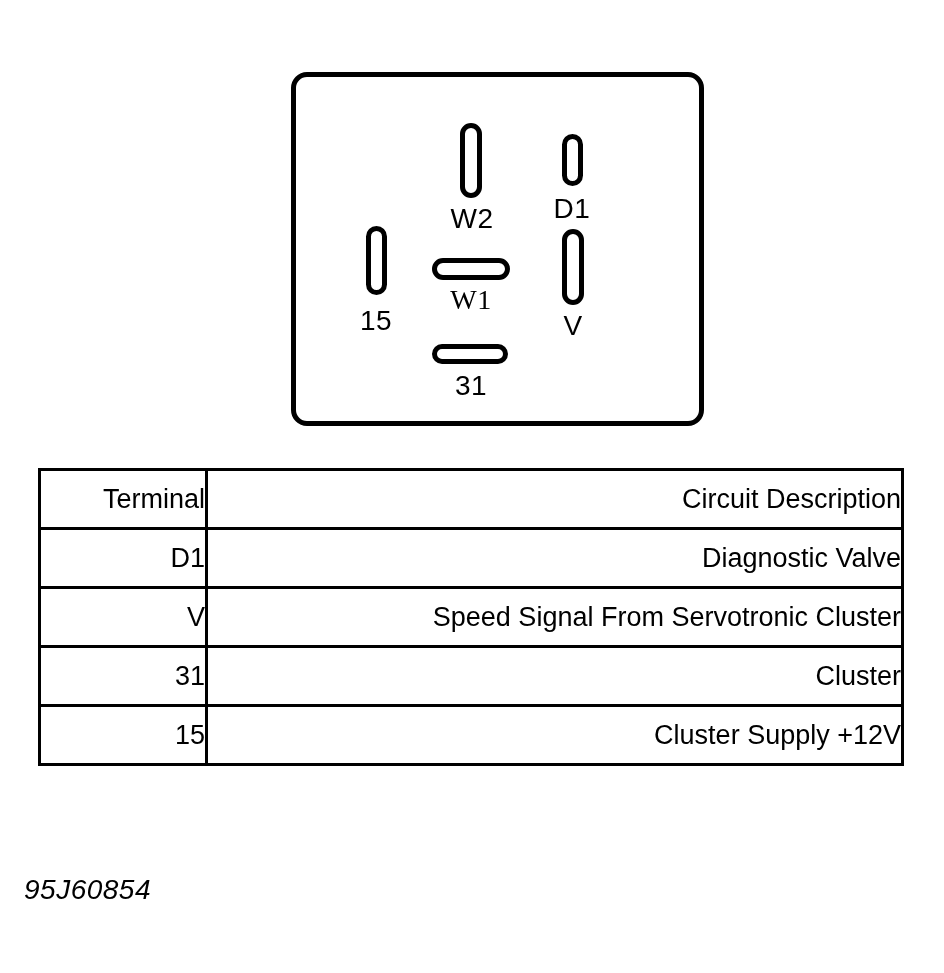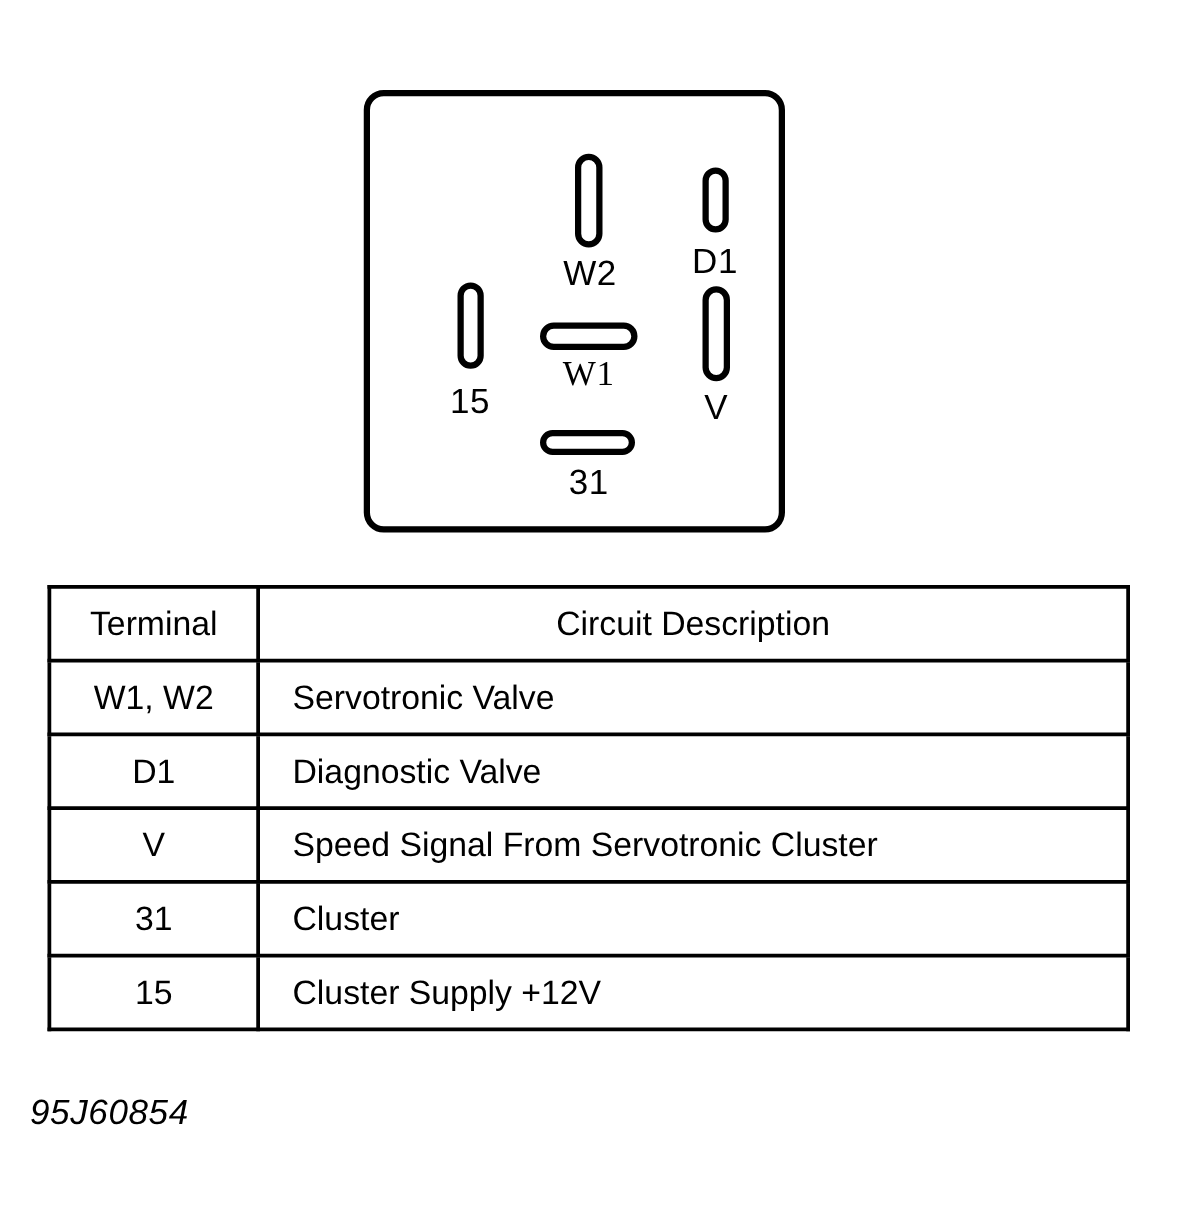--- a/index.html
+++ b/index.html
@@ -14,21 +14,21 @@
     font-family: "Liberation Sans", sans-serif;
     color: #000000;
     overflow: hidden;
   }
 
   
   #relay-diagram {
     position: absolute;
     left: 291px;
     top: 72px;
-    width: 337px;
+    width: 413px;
     height: 354px;
   }
   #relay-body {
     position: absolute;
     left: 0;
     top: 0;
     width: 100%;
     height: 100%;
     box-sizing: border-box;
     border: 5px solid #000000;
@@ -90,20 +90,21 @@
     table-layout: fixed;
   }
   #terminal-table th,
   #terminal-table td {
     border: 3px solid #000000;
     height: 56px;
     padding: 0 0 0 0;
     font-weight: normal;
     font-size: 27px;
     vertical-align: middle;
+    text-align: right;
   }
   .col-terminal {
     width: 164px;
     text-align: center;
   }
   .col-desc {
     text-align: left;
     padding-left: 26px !important;
   }
   thead .col-desc {
@@ -152,24 +153,20 @@
 
 <table id="terminal-table">
   <thead>
     <tr>
       <th class="col-terminal">Terminal</th>
       <th class="col-desc">Circuit Description</th>
     </tr>
   </thead>
   <tbody>
     <tr>
-      <td class="col-terminal">W1, W2</td>
-      <td class="col-desc">Servotronic Valve</td>
-    </tr>
-    <tr>
       <td class="col-terminal">D1</td>
       <td class="col-desc">Diagnostic Valve</td>
     </tr>
     <tr>
       <td class="col-terminal">V</td>
       <td class="col-desc">Speed Signal From Servotronic Cluster</td>
     </tr>
     <tr>
       <td class="col-terminal">31</td>
       <td class="col-desc">Cluster</td>

